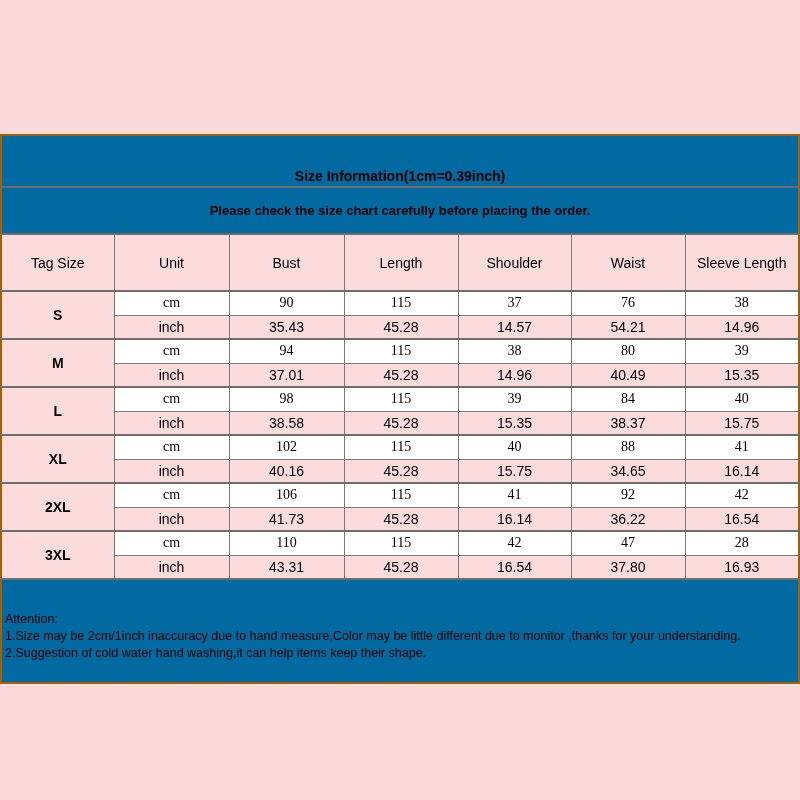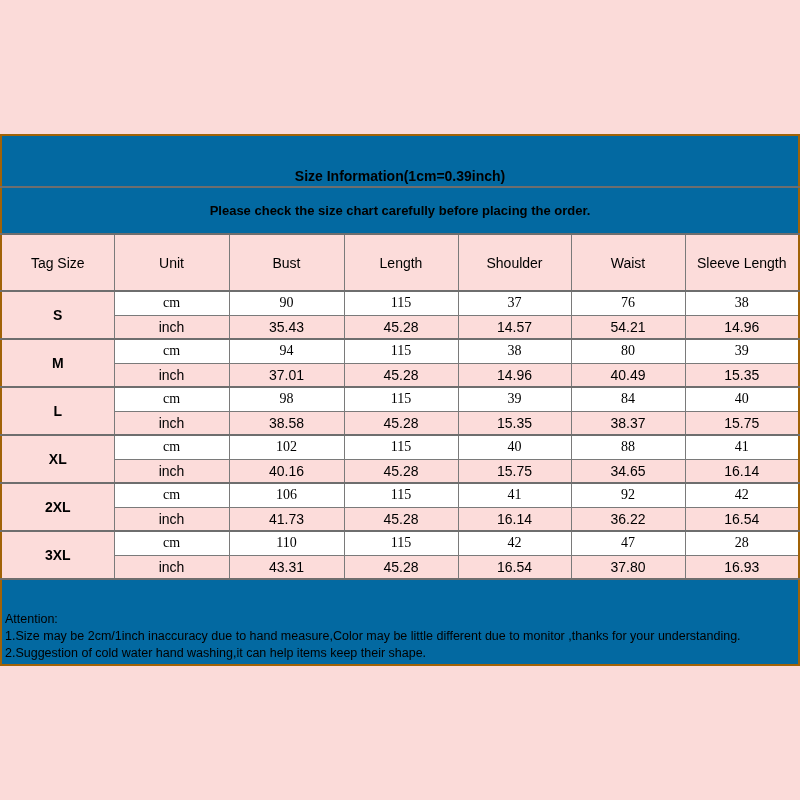--- a/index.html
+++ b/index.html
@@ -71,21 +71,21 @@
   }
   .group-start td {
     border-top: 2px solid #6e6e6e;
   }
   .attention-cell {
     height: 82px;
     border-top: 2px solid #6e6e6e;
     text-align: left;
     vertical-align: bottom;
     font-size: 12.5px;
-    padding: 0 2px 2px 3px;
+    padding: 0 2px 20px 3px;
     white-space: nowrap;
   }
   .attn-line {
     line-height: 17px;
   }
 </style>
 </head>
 <body>
 
 <div class="stage">

